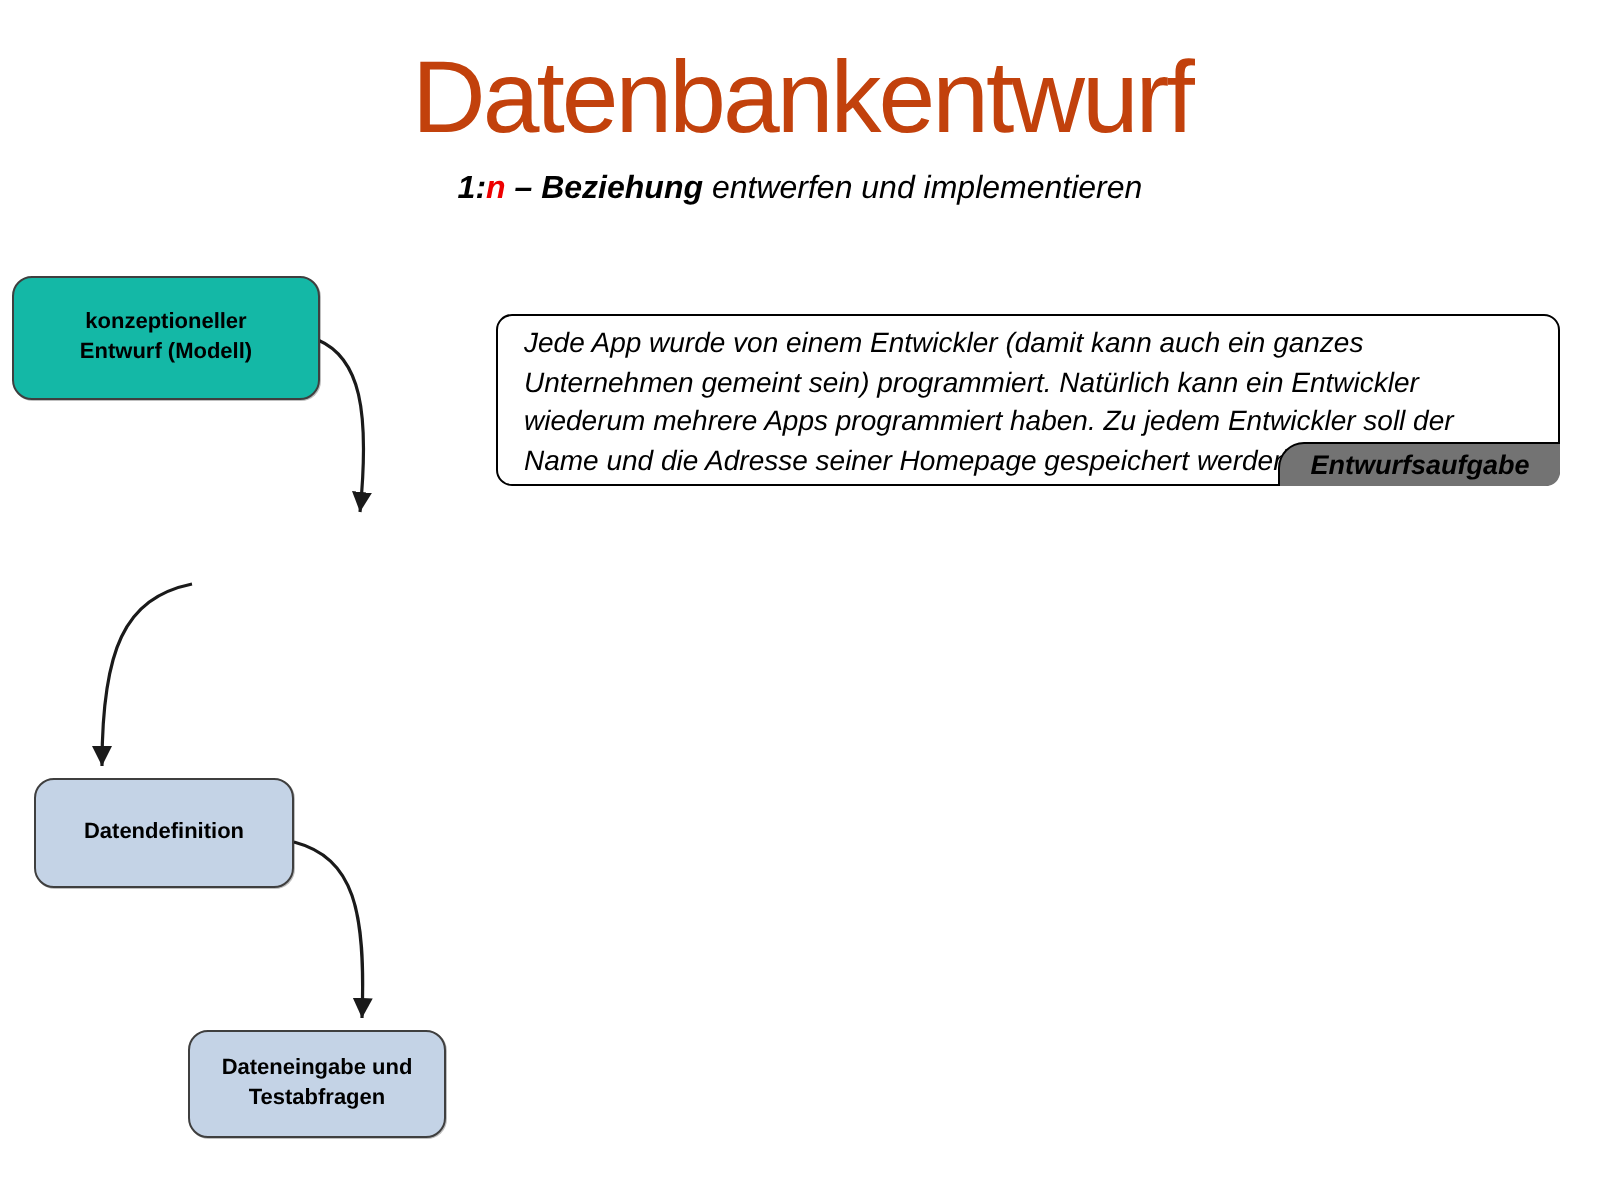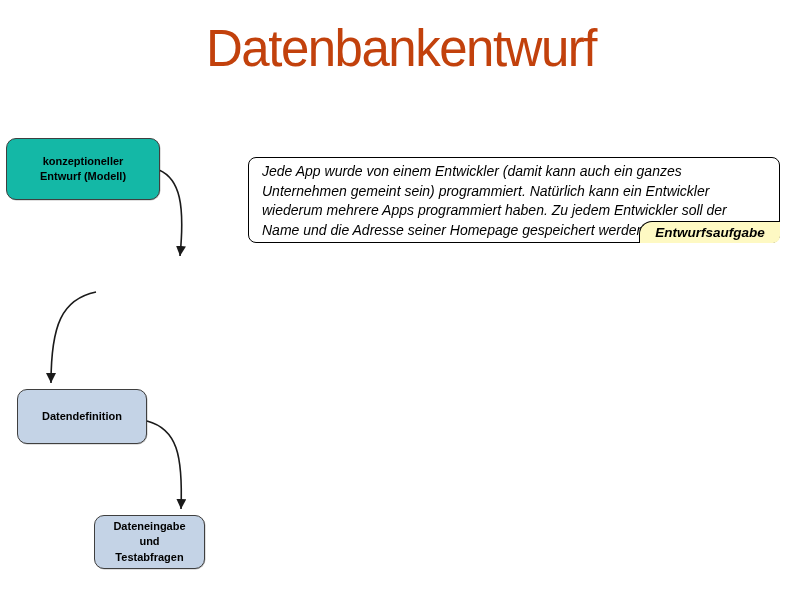--- a/index.html
+++ b/index.html
@@ -17,46 +17,47 @@
   
   .node{position:absolute;display:flex;align-items:center;justify-content:center;
         text-align:center;font-weight:bold;font-size:11px;line-height:1.4;
         border:1.6px solid #3f3f3f;border-radius:10px;box-sizing:border-box;
         box-shadow:0.5px 0.5px 0 rgba(0,0,0,0.25);}
   .green{background:#14b8a6;}
   .blue{background:#c4d3e6;}
   .n0{left:6px;top:138px;width:154px;height:62px;padding:0 20px;}
   .n1{left:97px;top:265px;width:126px;height:51px;}
   .n2{left:17px;top:389px;width:130px;height:55px;}
-  .n3{left:94px;top:515px;width:111px;height:54px;padding:0 10px;justify-content:flex-end;}
+  .n3{left:94px;top:515px;width:129px;height:54px;padding:0 10px;justify-content:flex-end;}
 
   
   .arrows{position:absolute;left:0;top:0;width:800px;height:600px;pointer-events:none;}
 
   
   .panel{position:absolute;background:#fff;border:1.5px solid #000;box-sizing:border-box;}
   .taskbox{left:248px;top:157px;width:532px;height:86px;border-radius:8px;}
   .taskbox .body-text{margin:0;padding:4px 13px 0 13px;font-style:italic;
                       font-size:14px;line-height:19.5px;color:#000;}
   .bigbox{left:248px;top:281px;width:530px;height:231px;border-radius:10px;}
 
   .corner-label{position:absolute;right:-1px;bottom:-1px;display:flex;align-items:center;
-                justify-content:center;font-weight:bold;font-style:italic;background:#fef9c3;
+                justify-content:center;font-weight:bold;font-style:italic;background:#737373;
                 border-top:1.5px solid #000;border-left:1.5px solid #000;
                 border-top-left-radius:13px;box-sizing:border-box;}
   .taskbox .corner-label{width:141px;height:22px;font-size:13.5px;border-bottom-right-radius:7px;}
   .bigbox .corner-label{width:193px;height:28px;font-size:14px;border-bottom-right-radius:9px;}
 </style>
 </head>
 <body>
 
 <div class="slide">
 
   <h1 class="title">Datenbankentwurf</h1>
 
+  <div class="subtitle"><span class="bold">1:</span><span class="bold red">n</span><span class="bold"> – Beziehung</span><span> entwerfen und implementieren</span></div>
 
   <svg class="arrows" viewBox="0 0 800 600" xmlns="http://www.w3.org/2000/svg">
     <defs>
       <marker id="ah" markerUnits="userSpaceOnUse" markerWidth="12" markerHeight="12" refX="10" refY="5" orient="auto">
         <path d="M0,0 L10,5 L0,10 Z" fill="#1a1a1a"></path>
       </marker>
     </defs>
     <path d="M 159 170 C 180 179, 185 205, 180 256" fill="none" stroke="#1a1a1a" stroke-width="1.6" marker-end="url(#ah)"></path>
     <path d="M 96 292 C 62 299, 51 325, 51 383" fill="none" stroke="#1a1a1a" stroke-width="1.6" marker-end="url(#ah)"></path>
     <path d="M 147 421 C 177 429, 183 455, 181 509" fill="none" stroke="#1a1a1a" stroke-width="1.6" marker-end="url(#ah)"></path>

